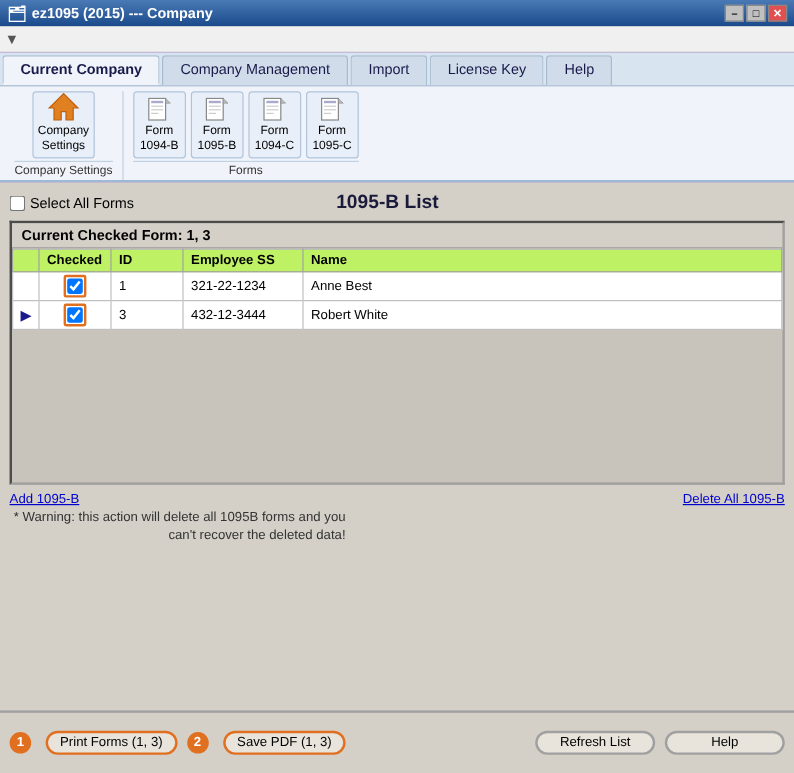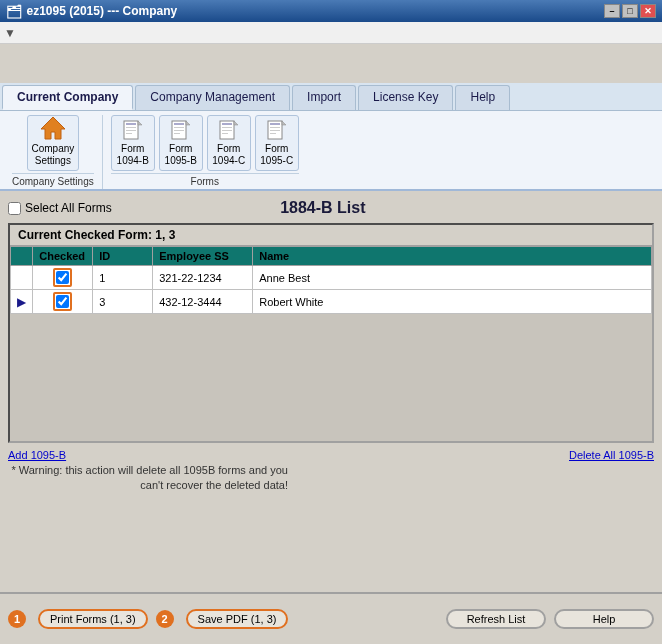--- a/index.html
+++ b/index.html
@@ -43,21 +43,20 @@
       display: flex;
       align-items: center;
       padding: 0 4px;
       border-bottom: 1px solid #ccc;
     }
 
     
     .ribbon {
       background: #6d28d9;
       border-bottom: 2px solid #a0b8d8;
-      margin-top: 39px;
     }
 
     
     .tabs-row {
       display: flex;
       background: #d8e4f0;
       padding: 2px 2px 0 2px;
       gap: 0;
     }
     .tab {
@@ -199,21 +198,21 @@
       border-bottom: 1px solid #a0a0a0;
     }
 
     
     .form-table {
       width: 100%;
       border-collapse: collapse;
       background: white;
     }
     .form-table th {
-      background: #0f766e;
+      background: #bef264;
       border: 1px solid #a0a0a0;
       padding: 3px 6px;
       font-size: 11px;
       font-weight: bold;
       text-align: left;
     }
     .form-table td {
       border: 1px solid #c0c0c0;
       padding: 2px 6px;
       font-size: 11px;
@@ -417,21 +416,21 @@
   </div>
 </div>
 
 <div class="main-content" style="position:relative; height: calc(644px - 22px - 22px - 88px); padding-bottom: 60px;">
 
   <div class="select-all-row">
     <div class="select-all-left">
       <input type="checkbox" style="">
       <span>Select All Forms</span>
     </div>
-    <div class="list-title">1884-B List</div>
+    <div class="list-title">1095-B List</div>
     <div style="width:120px;"></div>
   </div>
 
   <div class="form-list-area">
     <div class="checked-form-header">
       <span>Current Checked Form: 1, 3</span>
     </div>
     <table class="form-table">
       <thead>
         <tr>

